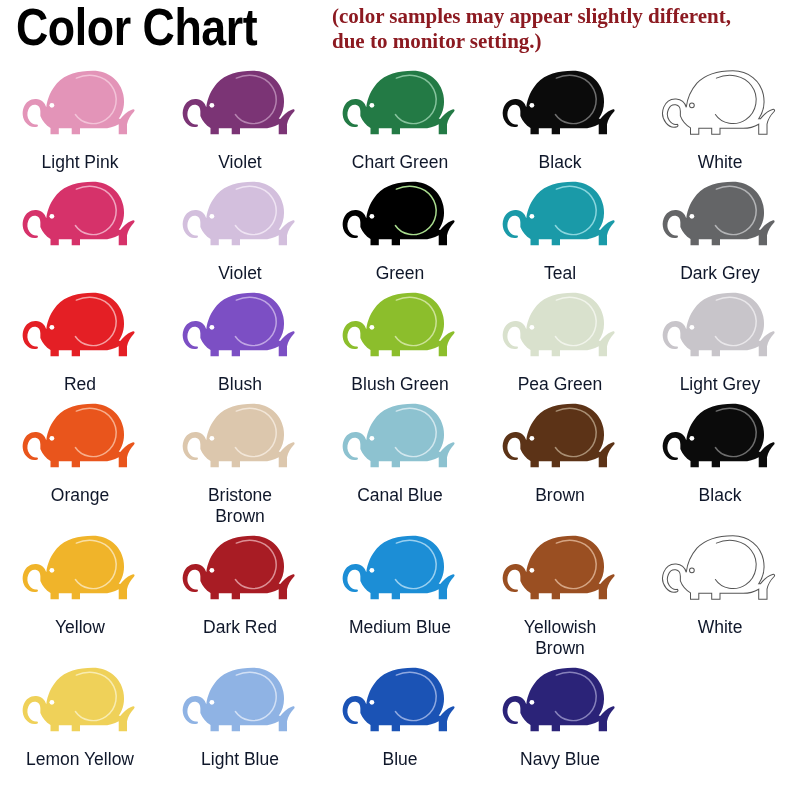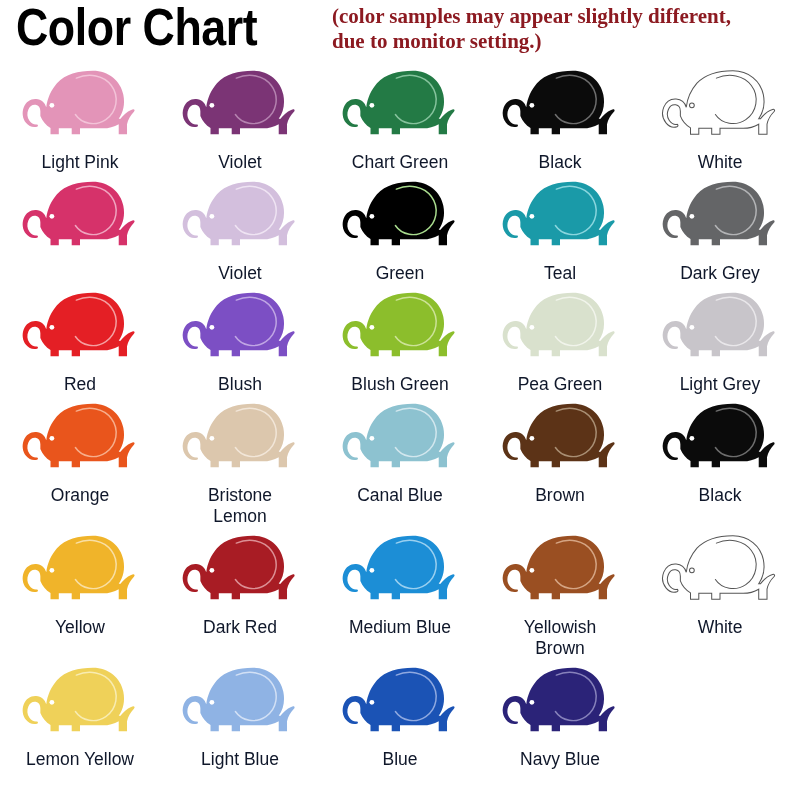--- a/index.html
+++ b/index.html
@@ -280,21 +280,21 @@
       </div>
       <div class="swatch-cell">
         <div class="elephant-wrap">
           <svg viewBox="0 0 128 86">
             <path d="M78,8 C95,8 108,19 111,34 C113,44 111,53 106,60 L108,60 C112,55 117,51 121,50 C123,49.5 124,51 122.5,52.5 C119,56 116,61 115,66 L115,77 L106,77 L106,66 C101,69 95,70.5 89,70.5 L64,70.5 L64,77 L55,77 L55,70.5 L41,70.5 L41,77 L32,77 L32,70 C27,67 23,62.5 21,57 L21,52 C21,48 19,45.5 16,45 C12.5,44.4 9.5,46.5 8,50 C6.3,54 6.6,58.5 9,62 C11,65 14,66.5 17,66.2 C18.6,66 19,68.2 17.4,68.7 C13,70 8.4,68.3 5.4,64.5 C1.6,59.8 0.8,53 3,47.5 C5.4,41.6 10.6,38.2 16.4,38.6 C22,39 26,42.6 27.4,47.6 C28.5,38 32.5,29 39,21.5 C48.5,11.5 62,8 78,8 Z" fill="#dcc7ad"></path>
             <path d="M60,16 C74,10 90,13 98,24 C107,36 104,53 92,61 C81,68.5 66,66 59,55.5" fill="none" stroke="#f2e6d8" stroke-width="1.6" stroke-linecap="round"></path>
             <circle cx="33.5" cy="45.5" r="2.6" fill="#ffffff"></circle>
           </svg>
         </div>
         <div class="swatch-label">Bristone
-Lemon</div>
+Brown</div>
       </div>
       <div class="swatch-cell">
         <div class="elephant-wrap">
           <svg viewBox="0 0 128 86">
             <path d="M78,8 C95,8 108,19 111,34 C113,44 111,53 106,60 L108,60 C112,55 117,51 121,50 C123,49.5 124,51 122.5,52.5 C119,56 116,61 115,66 L115,77 L106,77 L106,66 C101,69 95,70.5 89,70.5 L64,70.5 L64,77 L55,77 L55,70.5 L41,70.5 L41,77 L32,77 L32,70 C27,67 23,62.5 21,57 L21,52 C21,48 19,45.5 16,45 C12.5,44.4 9.5,46.5 8,50 C6.3,54 6.6,58.5 9,62 C11,65 14,66.5 17,66.2 C18.6,66 19,68.2 17.4,68.7 C13,70 8.4,68.3 5.4,64.5 C1.6,59.8 0.8,53 3,47.5 C5.4,41.6 10.6,38.2 16.4,38.6 C22,39 26,42.6 27.4,47.6 C28.5,38 32.5,29 39,21.5 C48.5,11.5 62,8 78,8 Z" fill="#8dc2d0"></path>
             <path d="M60,16 C74,10 90,13 98,24 C107,36 104,53 92,61 C81,68.5 66,66 59,55.5" fill="none" stroke="#d2e7ee" stroke-width="1.6" stroke-linecap="round"></path>
             <circle cx="33.5" cy="45.5" r="2.6" fill="#ffffff"></circle>
           </svg>
         </div>
         <div class="swatch-label">Canal Blue</div>

